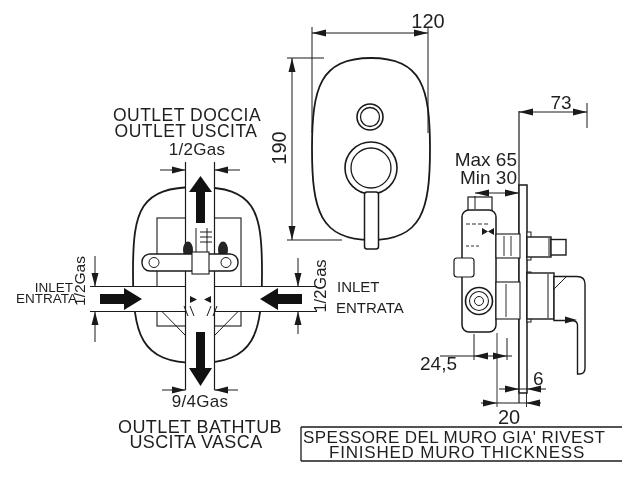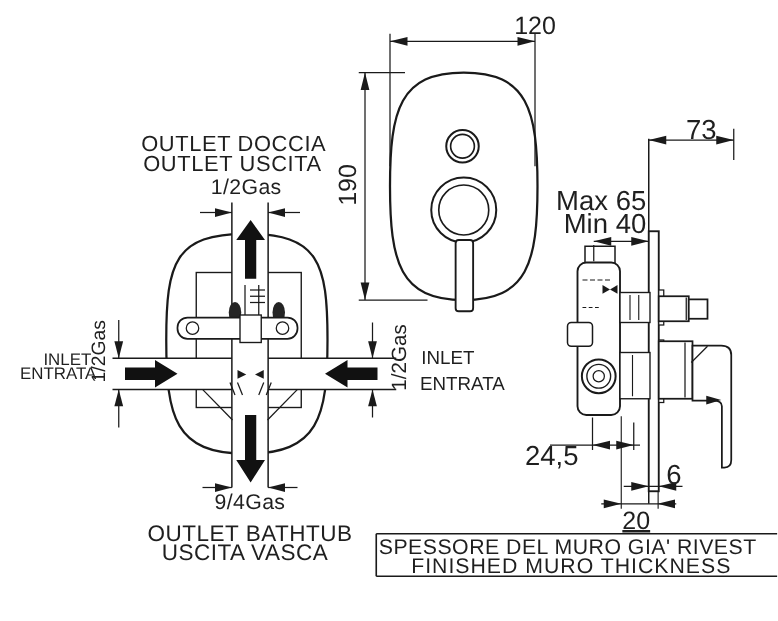--- a/index.html
+++ b/index.html
@@ -9,21 +9,21 @@
   .lbl{position:absolute;white-space:nowrap;line-height:1;color:#1f1f1f;}
   .c{transform:translateX(-50%);}
   .v{transform:translate(-50%,-50%) rotate(-90deg);}
   .f13{font-size:13.5px;}
   .f15{font-size:15px;}
   .f155{font-size:15.5px;}
   .f165{font-size:16.5px;}
   .f17{font-size:17px;letter-spacing:.3px;}
   .f175{font-size:17.5px;letter-spacing:.5px;}
   .f18{font-size:18px;letter-spacing:.4px;}
-  .f19{font-size:22px;}
+  .f19{font-size:19px;}
   .f20{font-size:20px;}
   .note1{letter-spacing:.4px;}
   .note2{letter-spacing:.8px;}
 </style>
 </head>
 <body>
 
 <div id="stage">
 
 <svg width="622" height="497" viewBox="0 0 622 497" fill="none" stroke="#1a1a1a" stroke-width="1.3">
@@ -218,21 +218,21 @@
 <div class="lbl v f165" style="left:320px;top:286px;">1/2Gas</div>
 <div class="lbl f15" style="left:337px;top:279px;">INLET</div>
 <div class="lbl f15" style="left:336px;top:300px;">ENTRATA</div>
 
 <div class="lbl c f17" style="left:200px;top:393px;">9/4Gas</div>
 <div class="lbl c f18" style="left:196px;top:433px;">USCITA VASCA</div>
 <div class="lbl c f18" style="left:200px;top:418px;">OUTLET BATHTUB</div>
 
 <div class="lbl c f19" style="left:561px;top:93px;">73</div>
 <div class="lbl f19" style="right:105px;top:150px;">Max 65</div>
-<div class="lbl f19" style="right:105px;top:168px;">Min 40</div>
+<div class="lbl f19" style="right:105px;top:168px;">Min 30</div>
 <div class="lbl f19" style="left:420px;top:337px;margin-top:17px;">24,5</div>
 <div class="lbl f19" style="left:533px;top:369px;">6</div>
-<div class="lbl c f20" style="left:509px;top:407px;text-decoration:underline;">20</div>
+<div class="lbl c f20" style="left:509px;top:407px;">20</div>
 
 <div class="lbl f17 note1" style="left:303px;top:429px;">SPESSORE DEL MURO GIA' RIVEST</div>
 <div class="lbl c f17 note2" style="left:457px;top:444px;">FINISHED MURO THICKNESS</div>
 
 </div>
 
 </body></html>

